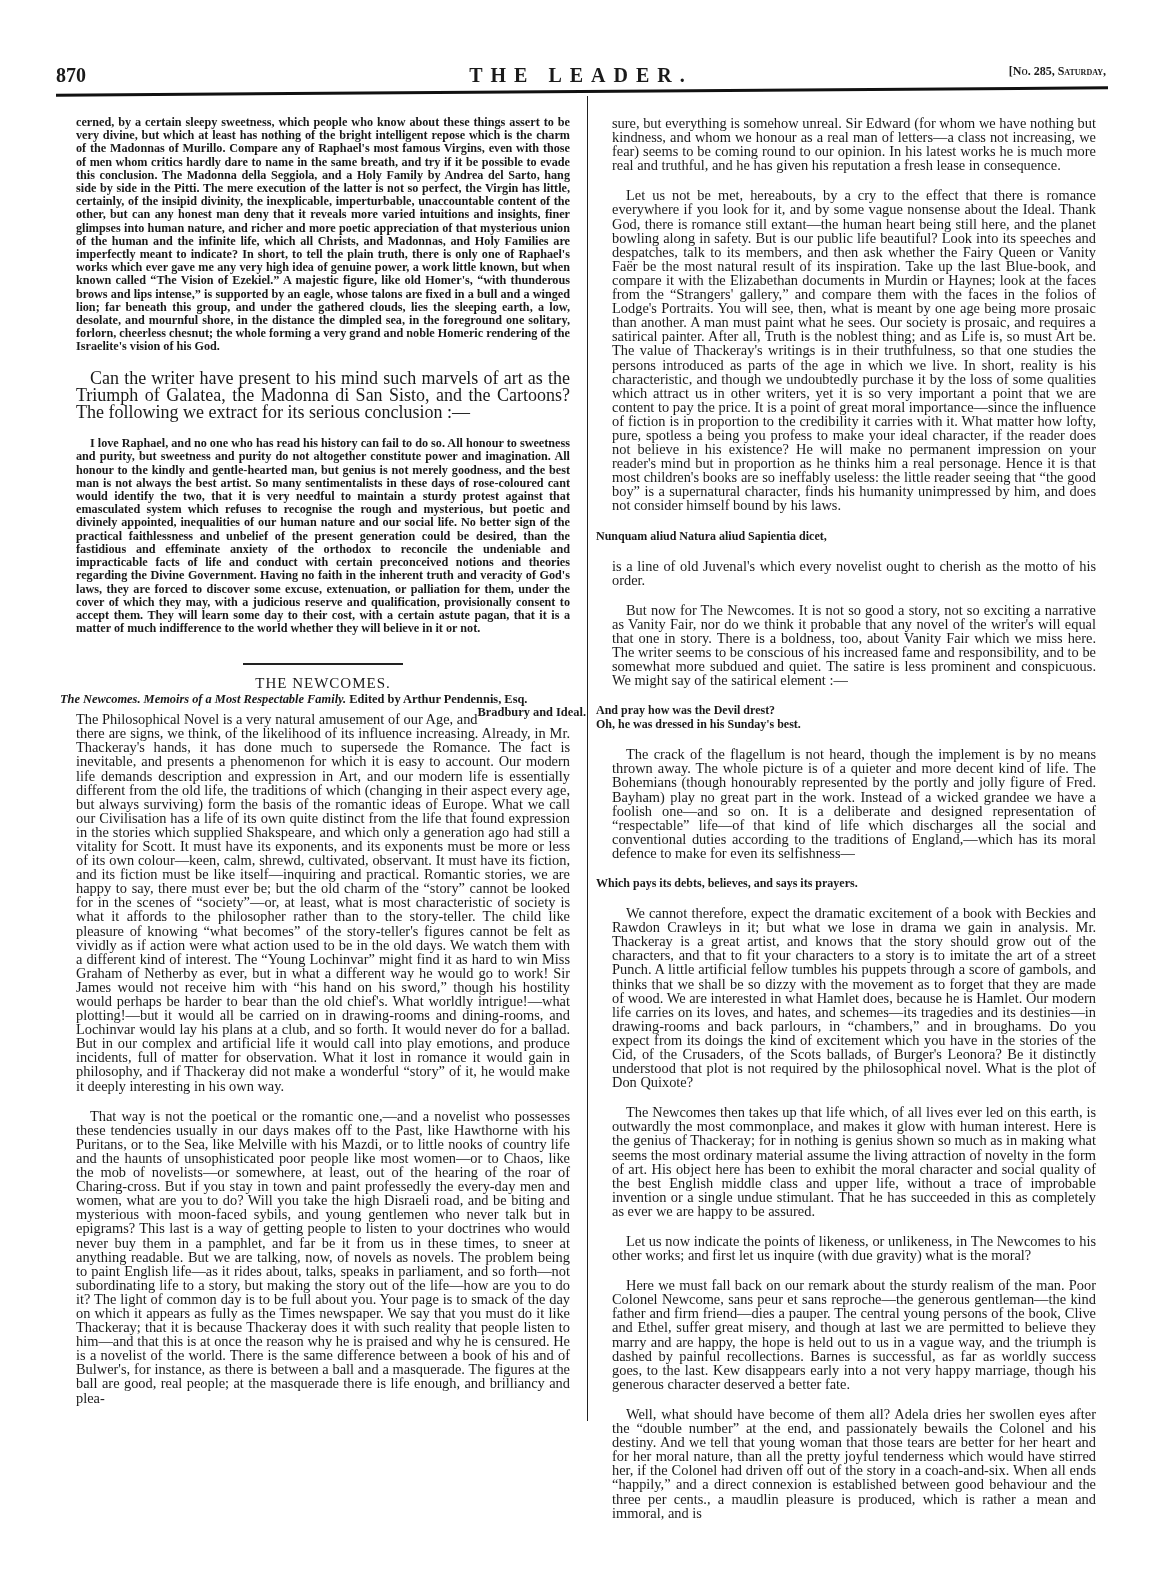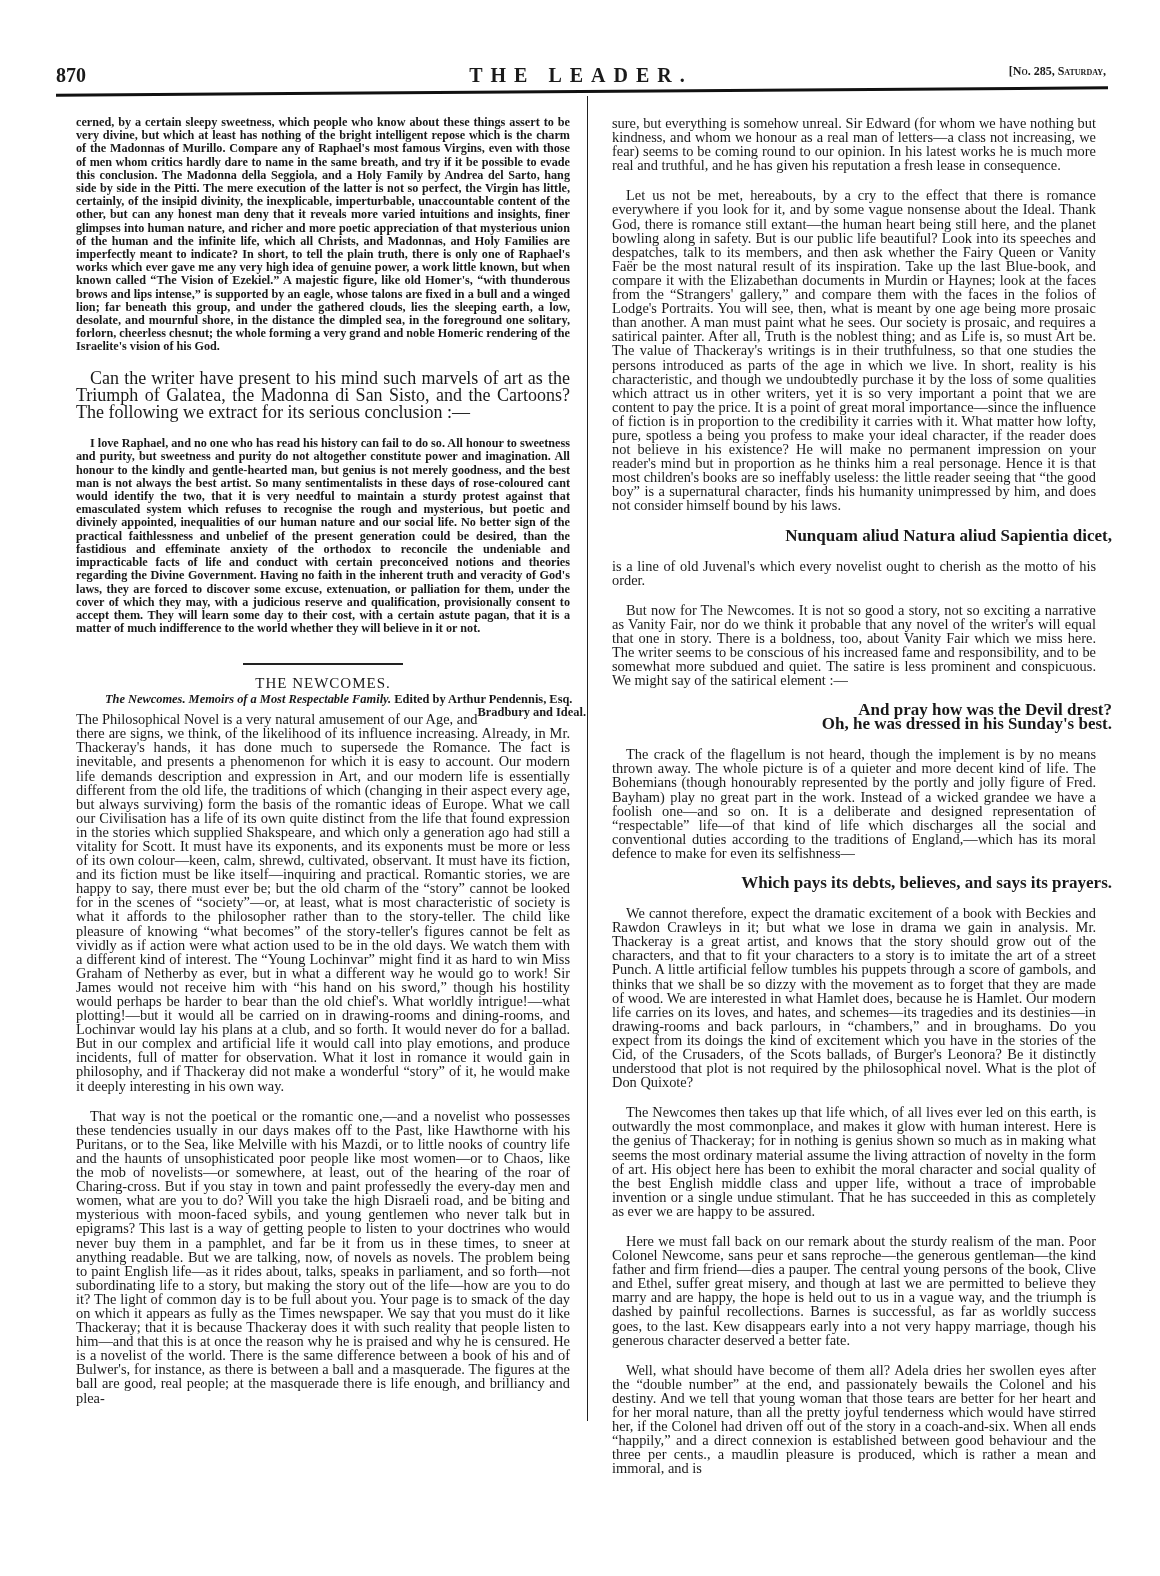--- a/index.html
+++ b/index.html
@@ -33,28 +33,28 @@
     .col-left { left: 60px; }
     .col-right { left: 596px; width: 516px; }
     .col-divider {
       position: absolute; left: 587px; top: 96px; width: 1px; height: 1325px;
       background: #222;
     }
     p { margin: 16px; }
     .small { font-size: 12.2px; line-height: 13.2px; font-weight: bold; }
     .indent { text-indent: 14px; }
     .big { font-size: 18px; line-height: 17.2px; }
-    .quote { text-align: right; font-size: 17px; line-height: 14px; font-weight: bold; margin: 2px 0; }
+    .quote { text-align: left; font-size: 12px; line-height: 14px; font-weight: bold; margin: 2px 0; }
     .section-rule { width: 160px; height: 2px; background: #222; margin: 28px auto 12px auto; }
     .section-title { text-align: center; font-size: 15px; letter-spacing: 1px; margin-bottom: 2px; }
     .book-line { font-size: 12.4px; line-height: 13.4px; font-weight: bold; }
     .book-line .right { float: right; }
     .review { font-size: 14.4px; line-height: 14.1px; }
     .sc { font-variant: small-caps; }
-    i { font-style: italic; margin-left: 45px; }
+    i { font-style: italic; }
   </style>
 </head>
 <body>
 
 <div class="masthead">
   <span class="page-num">870</span>
   <span class="paper-title">THE LEADER.</span>
   <span class="issue sc">[No. 285, Saturday,</span>
 </div>
 <div class="rule-top"></div>
@@ -82,15 +82,16 @@
   <p class="indent">Let us not be met, hereabouts, by a cry to the effect that there is romance everywhere if you look for it, and by some vague nonsense about the Ideal. Thank God, there is romance still extant—the human heart being still here, and the planet bowling along in safety. But is our public life beautiful? Look into its speeches and despatches, talk to its members, and then ask whether the Fairy Queen or Vanity Faër be the most natural result of its inspiration. Take up the last Blue-book, and compare it with the Elizabethan documents in Murdin or Haynes; look at the faces from the “Strangers' gallery,” and compare them with the faces in the folios of Lodge's Portraits. You will see, then, what is meant by one age being more prosaic than another. A man must paint what he sees. Our society is prosaic, and requires a satirical painter. After all, Truth is the noblest thing; and as Life is, so must Art be. The value of Thackeray's writings is in their truthfulness, so that one studies the persons introduced as parts of the age in which we live. In short, reality is his characteristic, and though we undoubtedly purchase it by the loss of some qualities which attract us in other writers, yet it is so very important a point that we are content to pay the price. It is a point of great moral importance—since the influence of fiction is in proportion to the credibility it carries with it. What matter how lofty, pure, spotless a being you profess to make your ideal character, if the reader does not believe in his existence? He will make no permanent impression on your reader's mind but in proportion as he thinks him a real personage. Hence it is that most children's books are so ineffably useless: the little reader seeing that “the good boy” is a supernatural character, finds his humanity unimpressed by him, and does not consider himself bound by his laws.</p>
   <p class="quote">Nunquam aliud Natura aliud Sapientia dicet,</p>
   <p>is a line of old Juvenal's which every novelist ought to cherish as the motto of his order.</p>
   <p class="indent">But now for The Newcomes. It is not so good a story, not so exciting a narrative as Vanity Fair, nor do we think it probable that any novel of the writer's will equal that one in story. There is a boldness, too, about Vanity Fair which we miss here. The writer seems to be conscious of his increased fame and responsibility, and to be somewhat more subdued and quiet. The satire is less prominent and conspicuous. We might say of the satirical element :—</p>
   <p class="quote">And pray how was the Devil drest?</p>
   <p class="quote" style="margin-top:-2px;">Oh, he was dressed in his Sunday's best.</p>
   <p class="indent">The crack of the flagellum is not heard, though the implement is by no means thrown away. The whole picture is of a quieter and more decent kind of life. The Bohemians (though honourably represented by the portly and jolly figure of Fred. Bayham) play no great part in the work. Instead of a wicked grandee we have a foolish one—and so on. It is a deliberate and designed representation of “respectable” life—of that kind of life which discharges all the social and conventional duties according to the traditions of England,—which has its moral defence to make for even its selfishness—</p>
   <p class="quote">Which pays its debts, believes, and says its prayers.</p>
   <p class="indent">We cannot therefore, expect the dramatic excitement of a book with Beckies and Rawdon Crawleys in it; but what we lose in drama we gain in analysis. Mr. Thackeray is a great artist, and knows that the story should grow out of the characters, and that to fit your characters to a story is to imitate the art of a street Punch. A little artificial fellow tumbles his puppets through a score of gambols, and thinks that we shall be so dizzy with the movement as to forget that they are made of wood. We are interested in what Hamlet does, because he is Hamlet. Our modern life carries on its loves, and hates, and schemes—its tragedies and its destinies—in drawing-rooms and back parlours, in “chambers,” and in broughams. Do you expect from its doings the kind of excitement which you have in the stories of the Cid, of the Crusaders, of the Scots ballads, of Burger's Leonora? Be it distinctly understood that plot is not required by the philosophical novel. What is the plot of Don Quixote?</p>
   <p class="indent">The Newcomes then takes up that life which, of all lives ever led on this earth, is outwardly the most commonplace, and makes it glow with human interest. Here is the genius of Thackeray; for in nothing is genius shown so much as in making what seems the most ordinary material assume the living attraction of novelty in the form of art. His object here has been to exhibit the moral character and social quality of the best English middle class and upper life, without a trace of improbable invention or a single undue stimulant. That he has succeeded in this as completely as ever we are happy to be assured.</p>
+  <p class="indent">Let us now indicate the points of likeness, or unlikeness, in The Newcomes to his other works; and first let us inquire (with due gravity) what is the moral?</p>
   <p class="indent">Here we must fall back on our remark about the sturdy realism of the man. Poor Colonel Newcome, sans peur et sans reproche—the generous gentleman—the kind father and firm friend—dies a pauper. The central young persons of the book, Clive and Ethel, suffer great misery, and though at last we are permitted to believe they marry and are happy, the hope is held out to us in a vague way, and the triumph is dashed by painful recollections. Barnes is successful, as far as worldly success goes, to the last. Kew disappears early into a not very happy marriage, though his generous character deserved a better fate.</p>
   <p class="indent">Well, what should have become of them all? Adela dries her swollen eyes after the “double number” at the end, and passionately bewails the Colonel and his destiny. And we tell that young woman that those tears are better for her heart and for her moral nature, than all the pretty joyful tenderness which would have stirred her, if the Colonel had driven off out of the story in a coach-and-six. When all ends “happily,” and a direct connexion is established between good behaviour and the three per cents., a maudlin pleasure is produced, which is rather a mean and immoral, and is</p>
 </div>
 
 </body></html>

